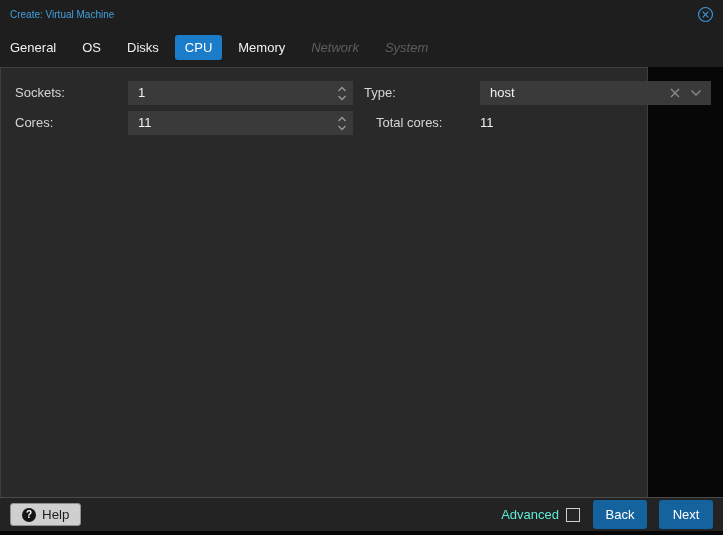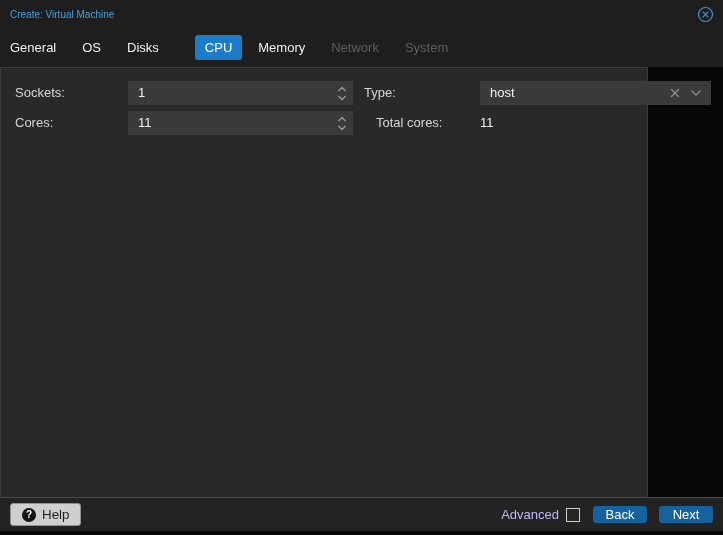--- a/index.html
+++ b/index.html
@@ -25,22 +25,22 @@
   
   .tabbar {
     position:absolute; top:28px; left:0; width:723px; height:39px;
     background:#1e1e1e; display:flex; align-items:center;
     gap:6px;
   }
   .tab {
     color:#f0f0f0; padding:5px 10px; border-radius:3px; cursor:pointer;
     white-space:nowrap;
   }
-  .tab.active { background:#1b7dc9; color:#ffffff;margin-left:20px; }
-  .tab.disabled { color:#5e5e5e; cursor:default; }
+  .tab.active { background:#1b7dc9; color:#ffffff; }
+  .tab.disabled { color:#5e5e5e; cursor:default;font-style:italic; }
   
   .panel {
     position:absolute; top:67px; left:0; width:648px; height:430px;
     background:#292929; border:1px solid #3e3e3e; border-bottom:none;
   }
   .flabel { position:absolute; color:#d6d6d6; }
   .field {
     position:absolute; height:24px; background:#3a3a3a;
     color:#f0f0f0; line-height:24px; padding-left:10px;
   }
@@ -64,27 +64,27 @@
     display:flex; align-items:center; gap:6px; height:23px;
     background:#cfcfcf; border:1px solid #8f8f8f; border-radius:3px;
     padding:0 11px; color:#1d1d1d; cursor:pointer;
   }
   .help-icon {
     width:14px; height:14px; background:#141414; color:#ffffff;
     border-radius:50%; font-size:10px; font-weight:bold;
     line-height:14px; text-align:center; display:inline-block;
   }
   .footer-spacer { flex:1; }
-  .advanced-label { color:#c4b5fd; margin-right:7px; }
+  .advanced-label { color:#5eead4; margin-right:7px; }
   .advanced-checkbox {
     width:14px; height:14px; border:1px solid #cfcfcf; background:#262626;
     margin-right:13px; cursor:pointer;
   }
   .btn-blue {
-    width:54px; height:17px; background:#15639e; border:none; border-radius:3px;
+    width:54px; height:29px; background:#15639e; border:none; border-radius:3px;
     color:#ffffff; font-size:13px; font-family:inherit; cursor:pointer;
   }
   .btn-back { margin-right:12px; }
 </style>
 </head>
 <body>
 
 <div class="window">
 
   <div class="titlebar">

